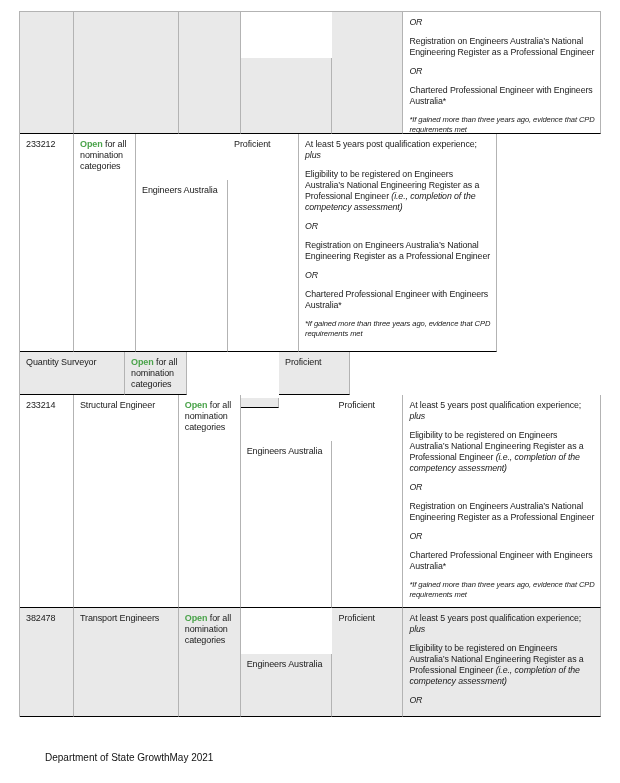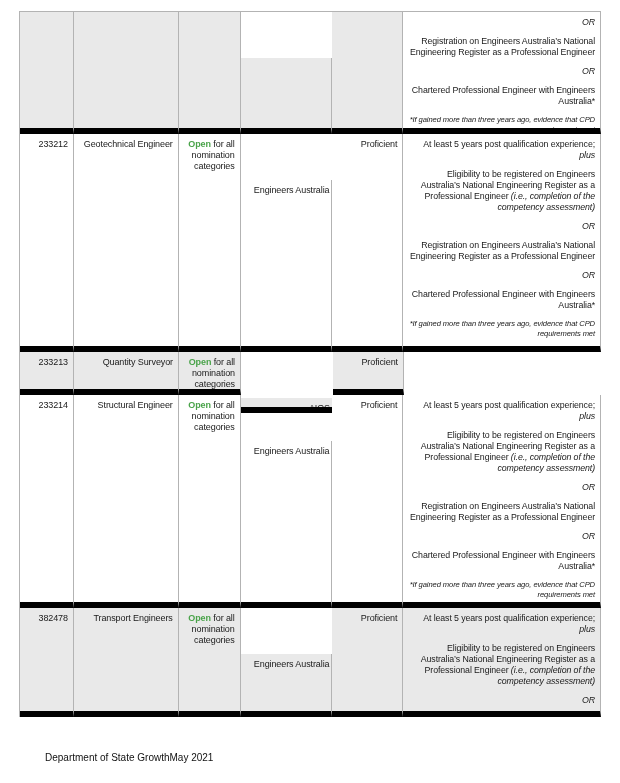--- a/index.html
+++ b/index.html
@@ -9,25 +9,24 @@
     font-family:"Liberation Sans", sans-serif;
     color:#1a1a1a;
   }
   .doc-table {
     position:absolute; left:19px; top:11px; width:582px;
     border-top:1px solid #b3b3b3; border-left:1px solid #b3b3b3;
     background:#ffffff;
   }
   .row { display:flex; align-items:stretch; }
   .cell {
-    border-right:1px solid #b3b3b3; border-bottom:6px solid #000000;
+    border-right:1px solid #b3b3b3; border-bottom:1px solid #000000;
     padding:5px 5px 4px 6px;
     font-size:9px; line-height:11px; letter-spacing:-0.1px;
     overflow:hidden;
-    text-align:right;
   }
   .c-code { width:54px; }
   .c-occ  { width:105px; }
   .c-nom  { width:62px; }
   .c-auth { width:92px; padding-right:2px;margin-top:46px; }
   .c-eng  { width:71px; }
   .c-req  { width:198px; font-size:8.8px; }
   .shaded { background:#e9e9e9; }
   .white  { background:#ffffff; }
   .r0 { height:122px; }
@@ -61,39 +60,37 @@
       <p class="it">OR</p>
       <p>Registration on Engineers Australia’s National Engineering Register as a Professional Engineer</p>
       <p class="it">OR</p>
       <p>Chartered Professional Engineer with Engineers Australia*</p>
       <p class="fn">*If gained more than three years ago, evidence that CPD requirements met</p>
     </div>
   </div>
 
   <div class="row r1">
     <div class="cell c-code white">233212</div>
-    <div class="cell c-occ white">Geotechnical Engineer</div>
     <div class="cell c-nom white">
       <p><span class="open">Open</span><span> for all nomination categories</span></p>
     </div>
     <div class="cell c-auth white">Engineers Australia</div>
     <div class="cell c-eng white">Proficient</div>
     <div class="cell c-req white">
       <p><span>At least 5 years post qualification experience;</span><br><span class="it">plus</span></p>
       <p><span>Eligibility to be registered on Engineers Australia’s National Engineering Register as a Professional Engineer </span><span class="it">(i.e., completion of the competency assessment)</span></p>
       <p class="it">OR</p>
       <p>Registration on Engineers Australia’s National Engineering Register as a Professional Engineer</p>
       <p class="it">OR</p>
       <p>Chartered Professional Engineer with Engineers Australia*</p>
       <p class="fn">*If gained more than three years ago, evidence that CPD requirements met</p>
     </div>
   </div>
 
   <div class="row r2">
-    <div class="cell c-code shaded">233213</div>
     <div class="cell c-occ shaded">Quantity Surveyor</div>
     <div class="cell c-nom shaded">
       <p><span class="open">Open</span><span> for all nomination categories</span></p>
     </div>
     <div class="cell c-auth shaded">AIQS</div>
     <div class="cell c-eng shaded">Proficient</div>
   </div>
 
   <div class="row r3">
     <div class="cell c-code white">233214</div>

